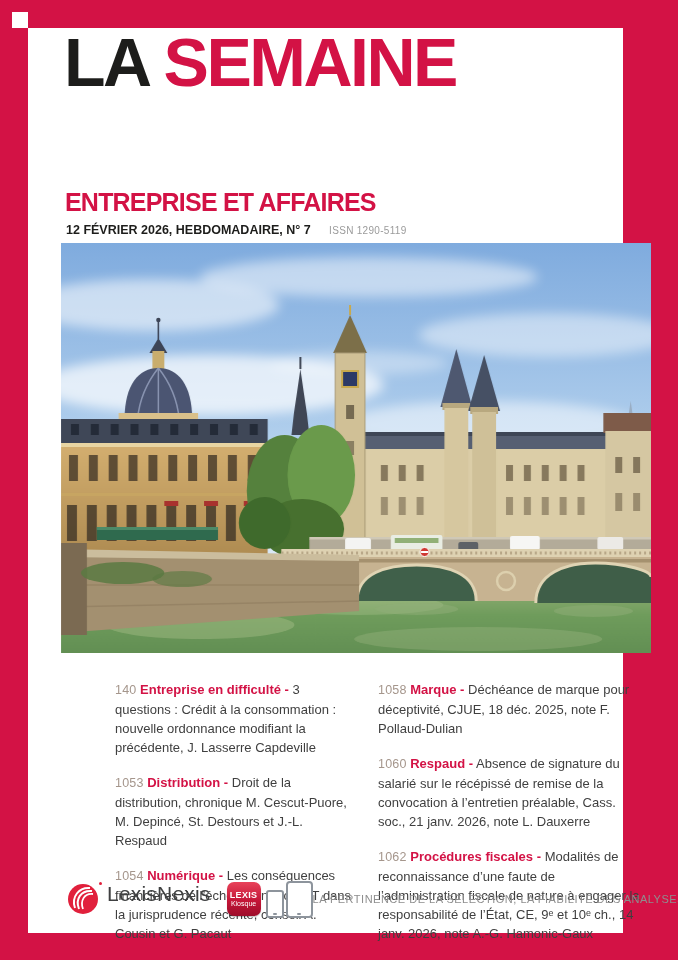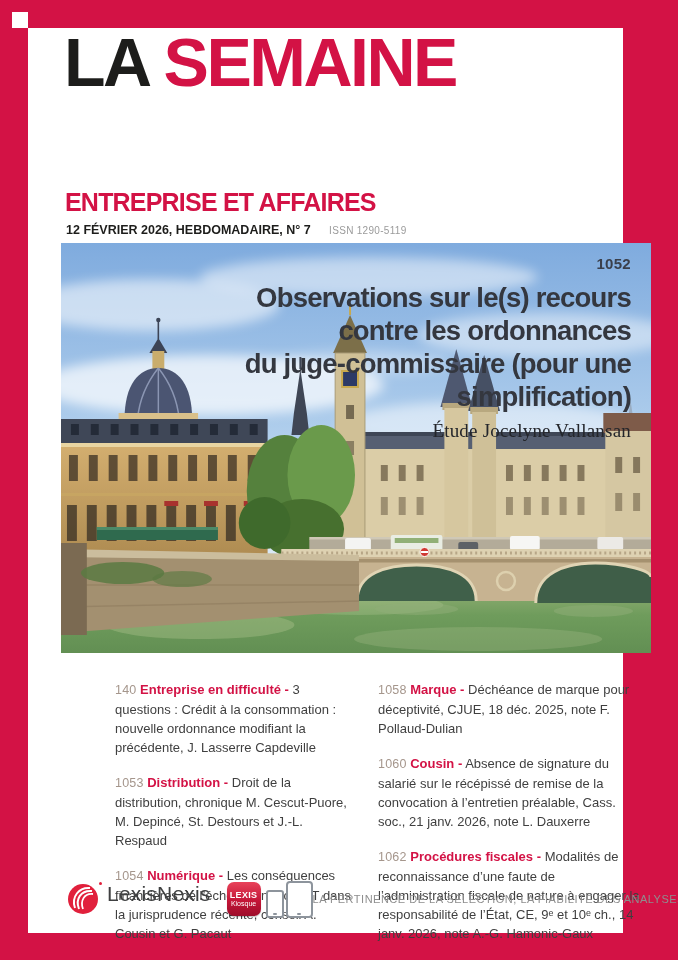--- a/index.html
+++ b/index.html
@@ -302,41 +302,31 @@
           <path d="M0,342 L300,342" stroke="#8f7c5e" stroke-width="1.5" opacity="0.6"></path>
           <path d="M0,364 L300,358" stroke="#8f7c5e" stroke-width="1.5" opacity="0.6"></path>
           <rect x="0" y="300" width="26" height="92" fill="#7b6a52"></rect>
           <rect x="36" y="284" width="122" height="13" fill="#2f6a4e"></rect>
           <rect x="36" y="284" width="122" height="3" fill="#4c8a68"></rect>
           <ellipse cx="62" cy="330" rx="42" ry="11" fill="#5a7a42" opacity="0.85"></ellipse>
           <ellipse cx="122" cy="336" rx="30" ry="8" fill="#5a7a42" opacity="0.65"></ellipse>
         </g>
       </svg>
 
-      <div class="overlay">
-        <div class="refnum">1052</div>
-        <div class="headline">
-          <div>Observations sur le(s) recours</div>
-          <div>contre les ordonnances</div>
-          <div>du juge-commissaire (pour une</div>
-          <div>simplification)</div>
-        </div>
-        <div class="author">Étude Jocelyne Vallansan</div>
-      </div>
     </figure>
 
     <section class="toc">
       <div class="col left">
         <p class="item"><span class="num">140</span> <span class="cat">Entreprise en difficulté -</span> <span class="txt">3 questions : Crédit à la consommation : nouvelle ordonnance modifiant la précédente, J. Lasserre Capdeville</span></p>
         <p class="item"><span class="num">1053</span> <span class="cat">Distribution -</span> <span class="txt">Droit de la distribution, chronique M. Cescut-Puore, M. Depincé, St. Destours et J.-L. Respaud</span></p>
         <p class="item"><span class="num">1054</span> <span class="cat">Numérique -</span> <span class="txt">Les conséquences financières de l’échec d’un projet IT dans la jurisprudence récente, conseil A. Cousin et G. Pacaut</span></p>
       </div>
       <div class="col right">
         <p class="item"><span class="num">1058</span> <span class="cat">Marque -</span> <span class="txt">Déchéance de marque pour déceptivité, CJUE, 18 déc. 2025, note F. Pollaud-Dulian</span></p>
-        <p class="item"><span class="num">1060</span> <span class="cat">Cousin -</span> <span class="txt">Absence de signature du salarié sur le récépissé de remise de la convocation à l’entretien préalable, Cass. soc., 21 janv. 2026, note L. Dauxerre</span></p>
+        <p class="item"><span class="num">1060</span> <span class="cat">Respaud -</span> <span class="txt">Absence de signature du salarié sur le récépissé de remise de la convocation à l’entretien préalable, Cass. soc., 21 janv. 2026, note L. Dauxerre</span></p>
         <p class="item"><span class="num">1062</span> <span class="cat">Procédures fiscales -</span> <span class="txt">Modalités de reconnaissance d’une faute de l’administration fiscale de nature à engager la responsabilité de l’État, CE, 9ᵉ et 10ᵉ ch., 14 janv. 2026, note A.-G. Hamonic-Gaux</span></p>
       </div>
     </section>
 
     <footer class="footer">
       <div class="lexis">
         <span class="ln-mark">
           <svg viewBox="0 0 34 34" width="34" height="34">
             <circle cx="17" cy="17" r="15" fill="#e1203c"></circle>
             <path d="M9,26 C5,15 13,5 24,6" stroke="#ffffff" stroke-width="2" fill="none"></path>

